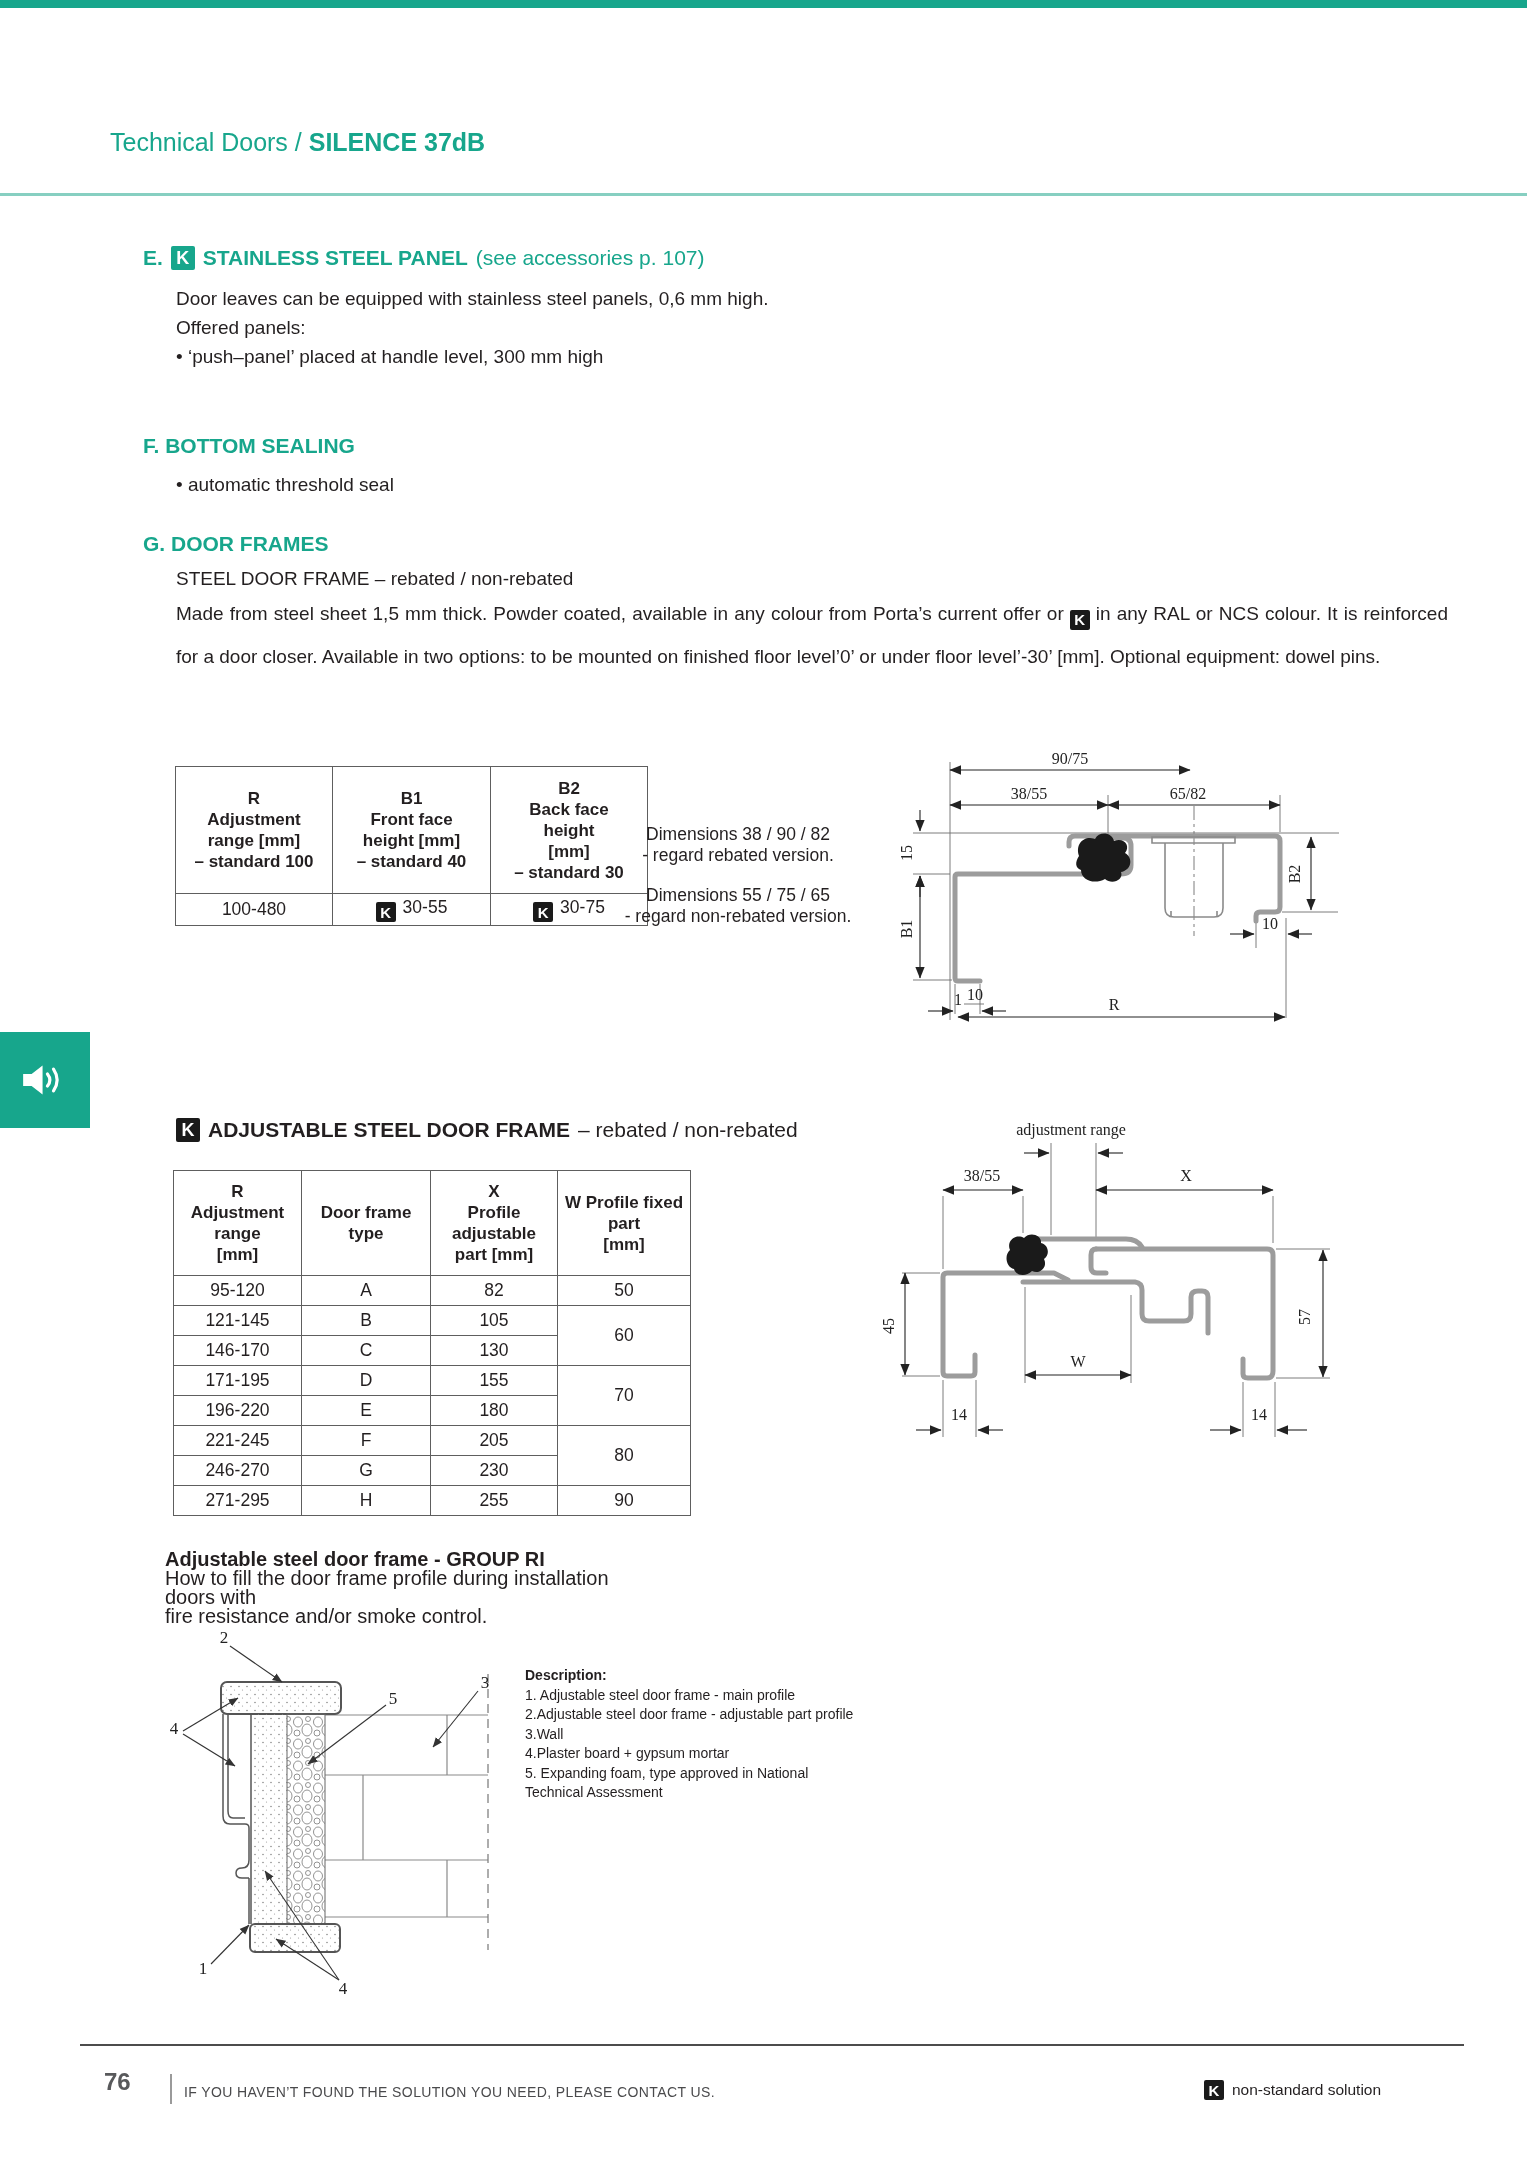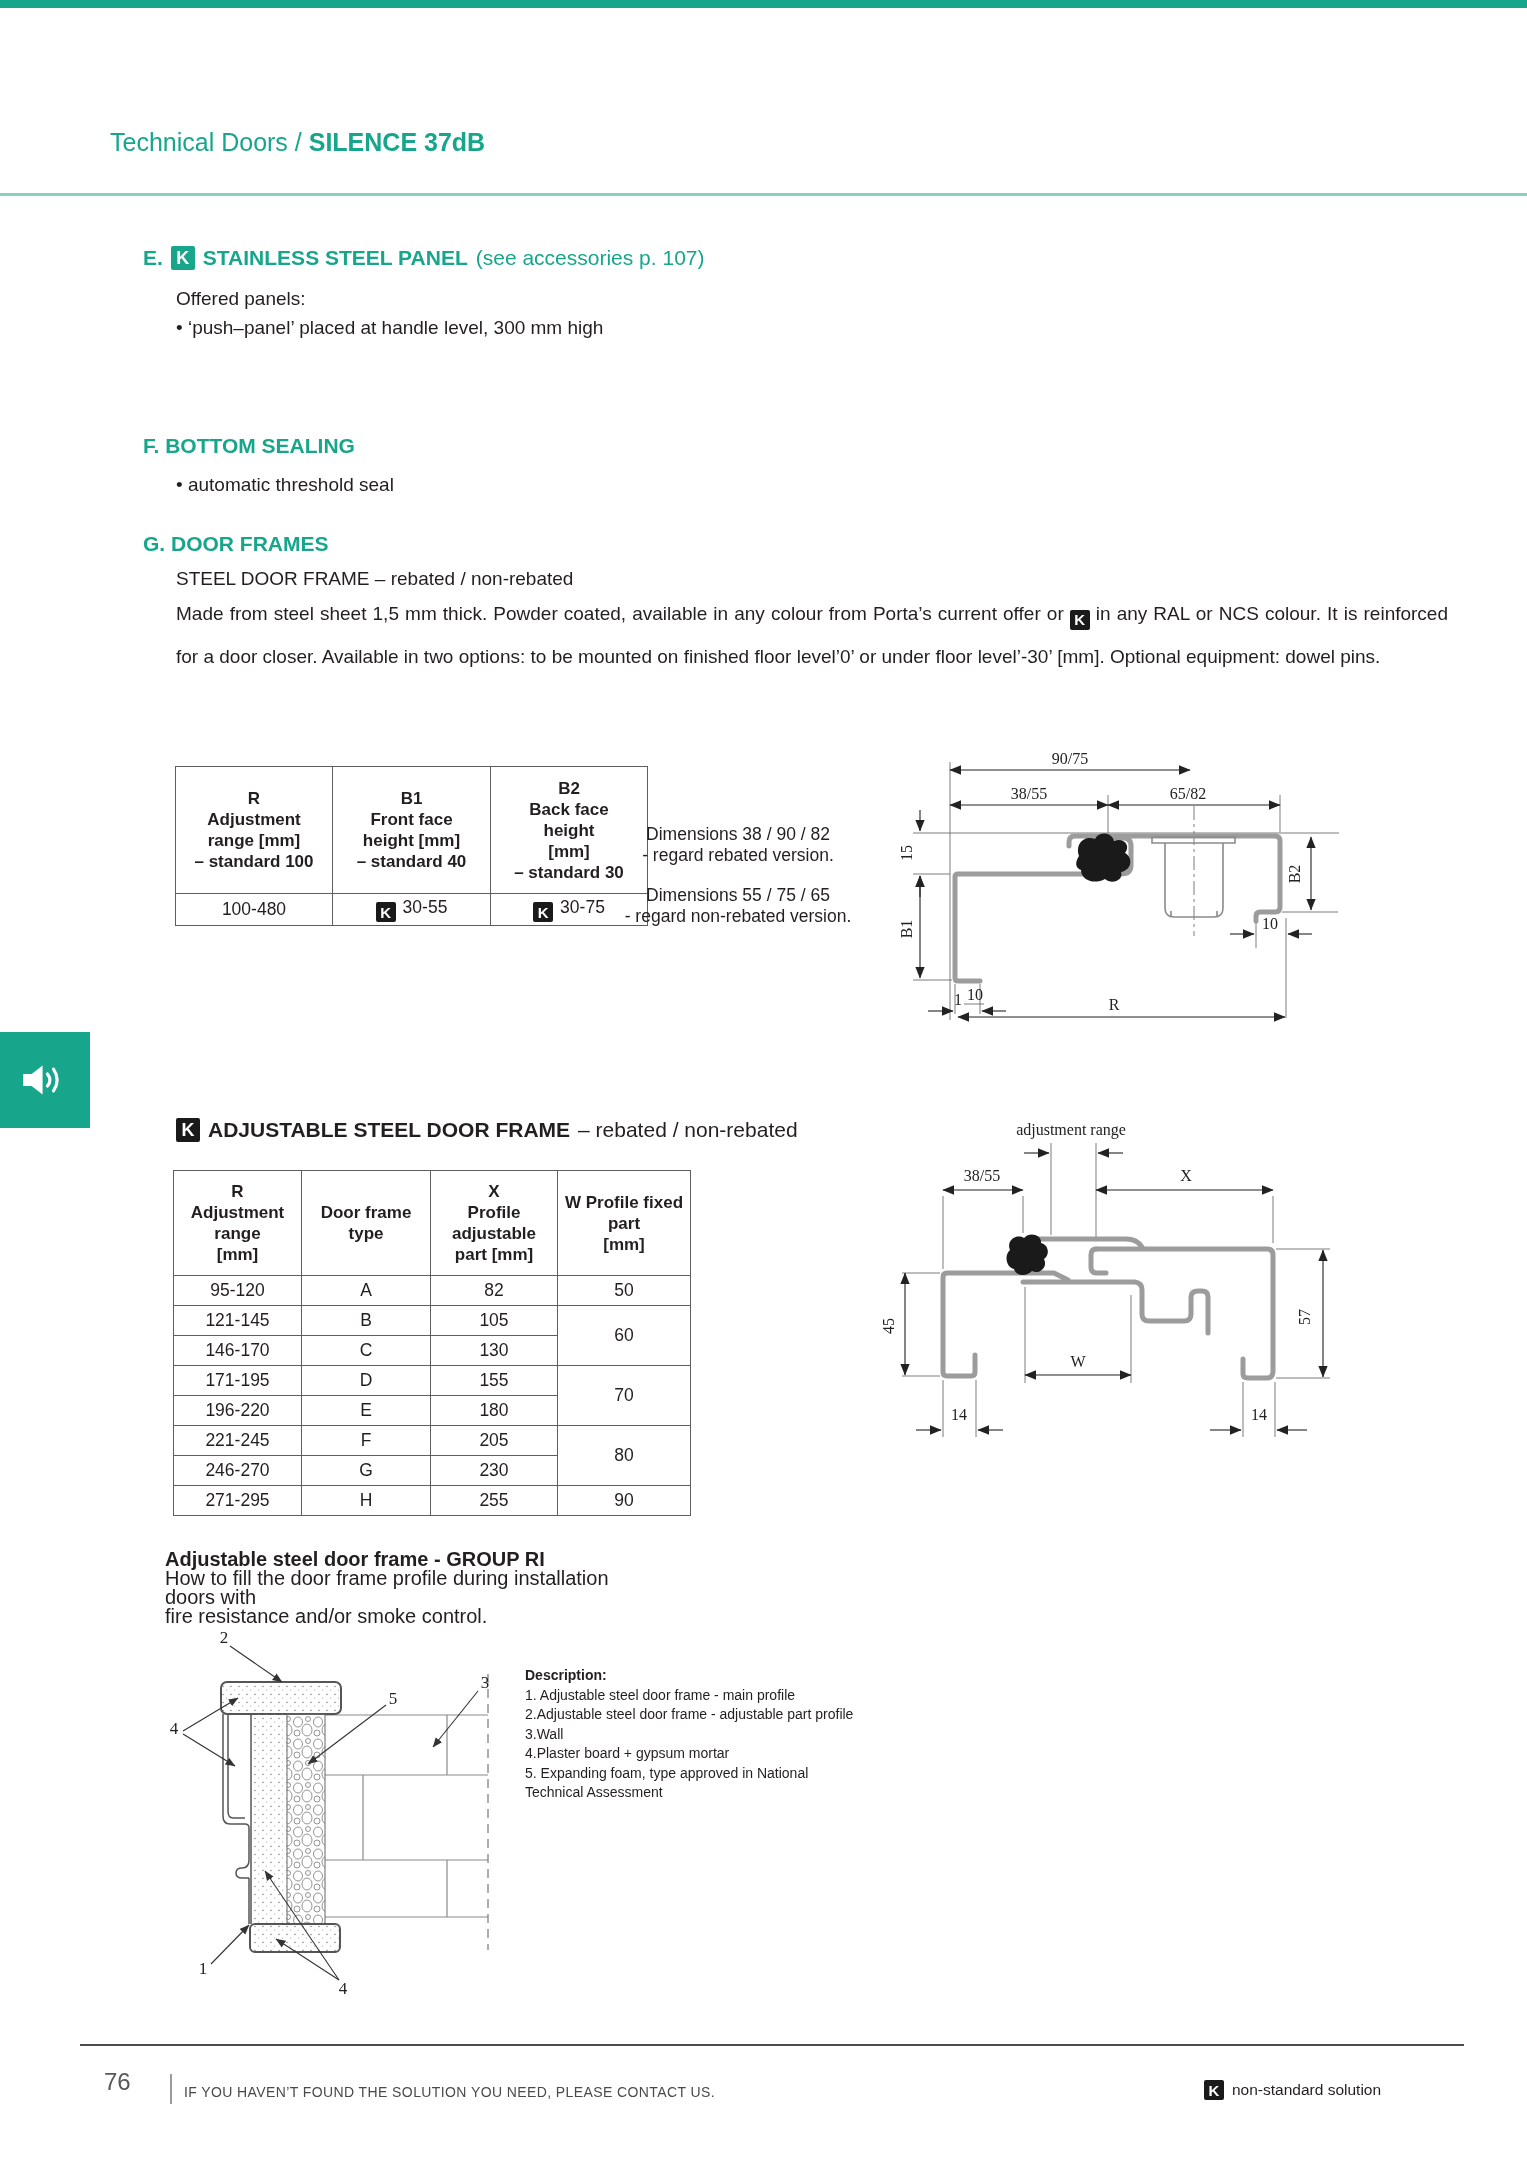--- a/index.html
+++ b/index.html
@@ -37,21 +37,21 @@
   
   #speaker{left:0;top:1032px;width:90px;height:96px;background:#17A68C;display:flex;
            align-items:center;justify-content:center;}
   
   #groupri{left:165px;top:1550px;font-size:20px;line-height:19px;width:460px;}
   #groupri .t{font-weight:bold;}
   #desc{left:525px;top:1666px;width:460px;font-size:14px;line-height:19.5px;}
   #desc .t{font-weight:bold;}
   
   #footrule{left:80px;top:2044px;width:1384px;height:2px;background:#4c4c4c;}
-  #fpage{left:104px;top:2068px;font-size:24px;font-weight:normal;color:#58595B;}
+  #fpage{left:104px;top:2068px;font-size:24px;font-weight:bold;color:#58595B;}
   #fbar{left:170px;top:2074px;width:2px;height:30px;background:#9a9a9a;}
   #fmsg{left:184px;top:2084px;font-size:14px;letter-spacing:0.4px;color:#4a4a4c;}
   #fright{left:1204px;top:2080px;display:flex;align-items:center;gap:8px;font-size:15.5px;color:#231F20;}
   
   .xl{stroke:#6e6e6e;stroke-width:0.9;fill:none;}
   .dl{stroke:#222;stroke-width:1.1;fill:none;}
   .pf{stroke:#9C9C9C;stroke-width:5;fill:none;stroke-linejoin:round;stroke-linecap:round;}
   .an{stroke:#8a8a8a;stroke-width:1.6;fill:none;}
   .ld{stroke:#333;stroke-width:1.1;fill:none;}
   .dt{font-family:"Liberation Serif","DejaVu Serif",serif;font-size:16px;fill:#222;}
@@ -67,20 +67,21 @@
   <div class="abs" id="pagehead"><span>Technical Doors / </span><b>SILENCE 37dB</b></div>
   <div class="abs" id="headrule"></div>
 
   <div class="abs sechead" style="left:143px;top:246px;">
     <span>E.</span>
     <span class="kicon">K</span>
     <span>STAINLESS STEEL PANEL</span>
     <span class="note">(see accessories p. 107)</span>
   </div>
   <div class="abs bodytxt" style="left:176px;top:284px;">
+    <div>Door leaves can be equipped with stainless steel panels, 0,6 mm high.</div>
     <div>Offered panels:</div>
     <div>• ‘push–panel’ placed at handle level, 300 mm high</div>
   </div>
 
   <div class="abs sechead" style="left:143px;top:434px;">
     <span>F. BOTTOM SEALING</span>
   </div>
   <div class="abs bodytxt" style="left:176px;top:470px;text-align:center;">
     <div>• automatic threshold seal</div>
   </div>

